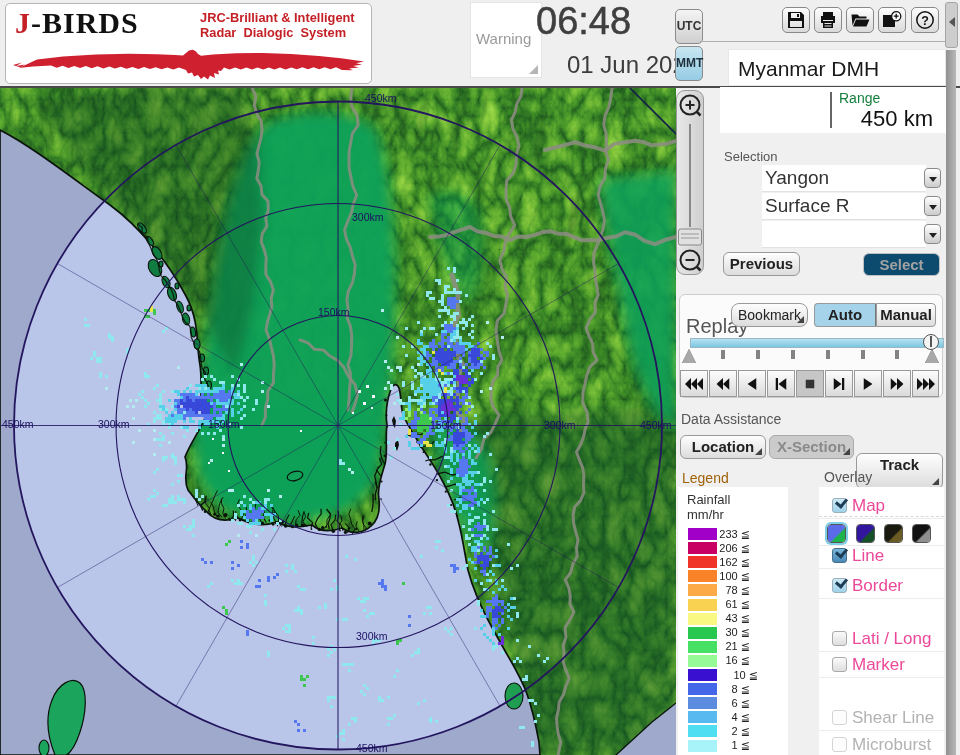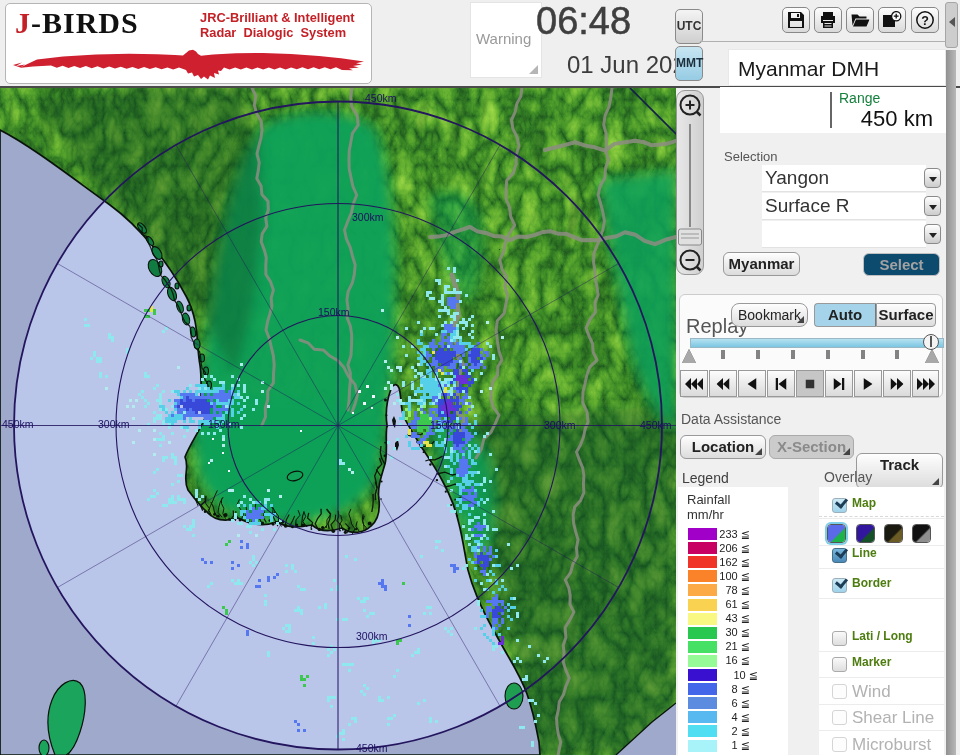--- a/index.html
+++ b/index.html
@@ -47,36 +47,36 @@
 .tick { position:absolute; top:55px; width:4px; height:9px; background:#838383; }
 .endtri { position:absolute; top:54px; width:0; height:0; border-left:7px solid transparent; border-right:7px solid transparent; border-bottom:14px solid #a8a8a8; filter:drop-shadow(0 0 0.5px #555); }
 #thumb { position:absolute; left:243px; top:39px; width:16px; height:16px; border-radius:50%; background:#f4f4f4; border:1.5px solid #555; }
 #thumb:after { content:""; position:absolute; left:6px; top:1px; width:1.5px; height:11px; background:#555; }
 .pbtn { position:absolute; top:75px; width:28px; height:27px; border:1px solid #999; background:linear-gradient(#fcfcfc,#dadada); }
 .pbtn.pressed { background:#c6c6c6; }
 .pbtn svg { position:absolute; left:50%; top:50%; transform:translate(-50%,-50%); }
 
 #da-lbl { position:absolute; left:5px; top:323px; font-size:14px; color:#555; }
 
-#legend-lbl { position:absolute; left:6px; top:382px; font-size:14px; color:#404040; }
+#legend-lbl { position:absolute; left:6px; top:382px; font-size:14px; color:#a16207; }
 #overlay-lbl { position:absolute; left:148px; top:381px; font-size:14px; color:#555; }
 #legendbox { position:absolute; left:2px; top:399px; width:110px; height:268px; background:#fff; }
 #legendbox .rf { position:absolute; left:9px; top:5px; font-size:13px; color:#333; line-height:15px; }
 .sw { position:absolute; left:10px; width:29px; height:12px; }
 .swn { position:absolute; width:64px; text-align:right; font-size:11px; color:#222; }
 .swn i { font-style:normal; font-size:11px; }
 #overlaybox { position:absolute; left:143px; top:399px; width:125px; height:268px; background:#fff; }
 .ovrow { position:absolute; left:0; width:125px; height:26px; border-bottom:1px solid #ececec; }
 .cb { position:absolute; left:13px; top:5px; width:15px; height:15px; border:1px solid #9ab0ba; border-radius:3px; background:linear-gradient(#cfeaf6,#9fd2ea); }
 .cb:after { content:""; position:absolute; left:3px; top:-1px; width:8px; height:5px; border-left:3px solid #1c3d56; border-bottom:3px solid #1c3d56; transform:rotate(-50deg); }
 .cb.un { background:linear-gradient(#fafafa,#dedede); border-color:#aaa; }
 .cb.un:after { display:none; }
 .cb.dis { background:#fdfdfd; border-color:#d5d5d5; }
 .cb.dis:after { display:none; }
-.ovlbl { position:absolute; left:33px; top:3px; font-size:12px; font-weight:bold; color:#4d7c0f; }
+.ovlbl { position:absolute; left:33px; top:3px; font-size:17px; font-weight:normal; color:#ec4899; }
 .ovlbl.dis { color:#b2b2b2; font-weight:normal; font-size:17px; }
 .msw { position:absolute; top:4px; width:19px; height:19px; border-radius:4px; border:1px solid #555; overflow:hidden; }
 </style></head>
 <body>
 <div id="app">
 
 <svg id="map" class="abs" style="left:0;top:88px" width="676" height="667" viewBox="0 88 676 667">
 <defs>
 <filter id="terrLight" x="0%" y="0%" width="100%" height="100%" color-interpolation-filters="sRGB">
   <feTurbulence type="turbulence" baseFrequency="0.048 0.03" numOctaves="5" seed="7"></feTurbulence>
@@ -405,27 +405,27 @@
         <span class="lbl">Range</span>
         <span class="val">450 km</span>
       </div>
   <div id="sel-label">Selection</div>
   <div class="ddfield" style="top:77px">Yangon</div>
       <div class="ddbtn" style="top:80px"></div>
   <div class="ddfield" style="top:105px">Surface R</div>
       <div class="ddbtn" style="top:108px"></div>
   <div class="ddfield" style="top:133px"></div>
       <div class="ddbtn" style="top:136px"></div>
-  <div class="btn" style="left:47px;top:164px;width:77px;height:24px;line-height:22px">Myanmar</div>
+  <div class="btn" style="left:47px;top:164px;width:77px;height:24px;line-height:22px">Previous</div>
   <div class="btn dis" style="left:187px;top:165px;width:77px;height:23px;line-height:21px">Select</div>
   <div id="replaypanel">
     <div id="replay-lbl">Replay</div>
     <div class="btn corner" style="left:51px;top:8px;width:77px;height:24px;line-height:22px;font-size:14px;font-weight:normal;border-radius:8px">Bookmark</div>
     <div class="btn" style="left:134px;top:8px;width:62px;height:24px;line-height:22px;background:#a5d4ea;border-radius:4px 0 0 4px;border-right:1px solid #777">Auto</div>
-    <div class="btn" style="left:196px;top:8px;width:60px;height:24px;line-height:22px;border-radius:0 4px 4px 0">Surface</div>
+    <div class="btn" style="left:196px;top:8px;width:60px;height:24px;line-height:22px;border-radius:0 4px 4px 0">Manual</div>
     <div id="sliderbar"></div>
     <div class="tick" style="left:41px"></div>
         <div class="tick" style="left:76px"></div>
         <div class="tick" style="left:111px"></div>
         <div class="tick" style="left:146px"></div>
         <div class="tick" style="left:181px"></div>
         <div class="tick" style="left:215px"></div>
     <div class="endtri" style="left:2px"></div>
         <div class="endtri" style="left:245px"></div>
     <div id="thumb"></div>
@@ -547,24 +547,20 @@
           <div class="ovlbl ">Border</div>
         </div>
         <div class="ovrow" style="top:165px">
           <div class="cb un"></div>
           <div class="ovlbl ">Marker</div>
         </div>
         <div class="ovrow" style="top:139px">
           <div class="cb un"></div>
           <div class="ovlbl ">Lati / Long</div>
         </div>
-        <div class="ovrow" style="top:192px">
-          <div class="cb dis"></div>
-          <div class="ovlbl dis">Wind</div>
-        </div>
         <div class="ovrow" style="top:218px">
           <div class="cb dis"></div>
           <div class="ovlbl dis">Shear Line</div>
         </div>
         <div class="ovrow" style="top:245px">
           <div class="cb dis"></div>
           <div class="ovlbl dis">Microburst</div>
         </div>
   </div>
 </div>

